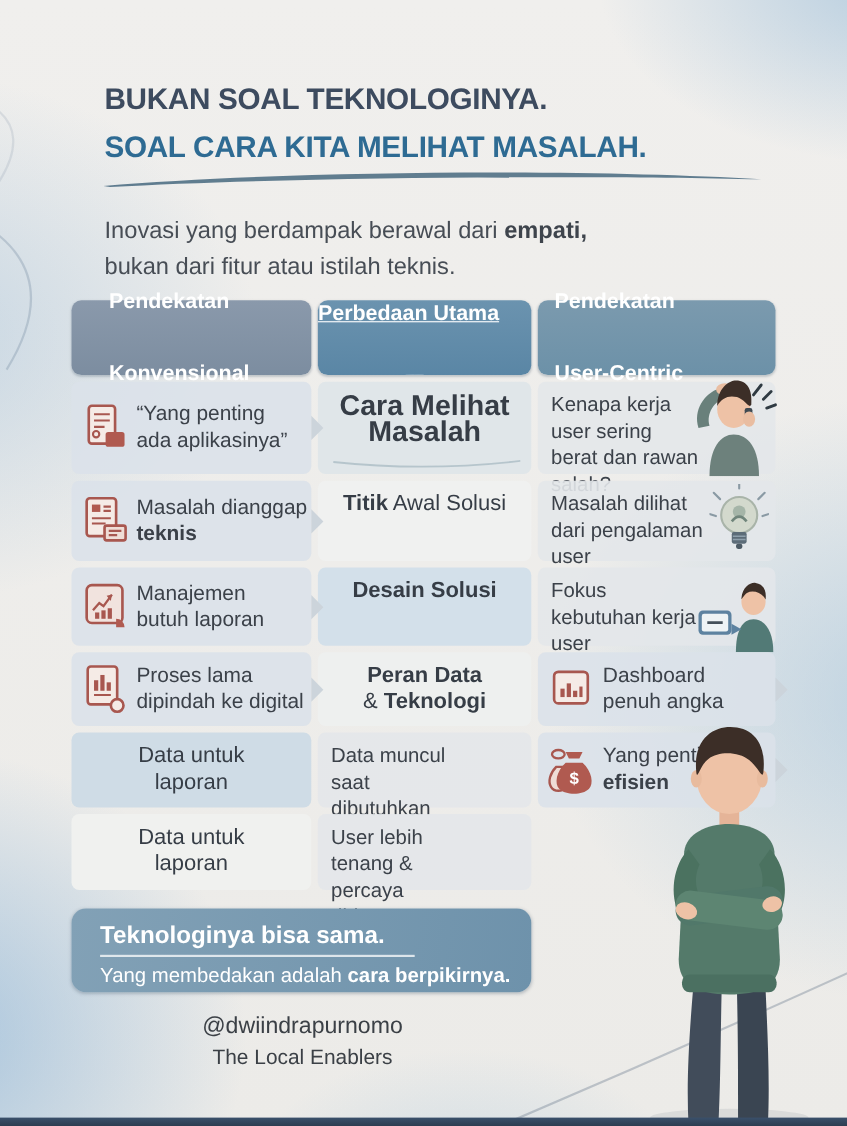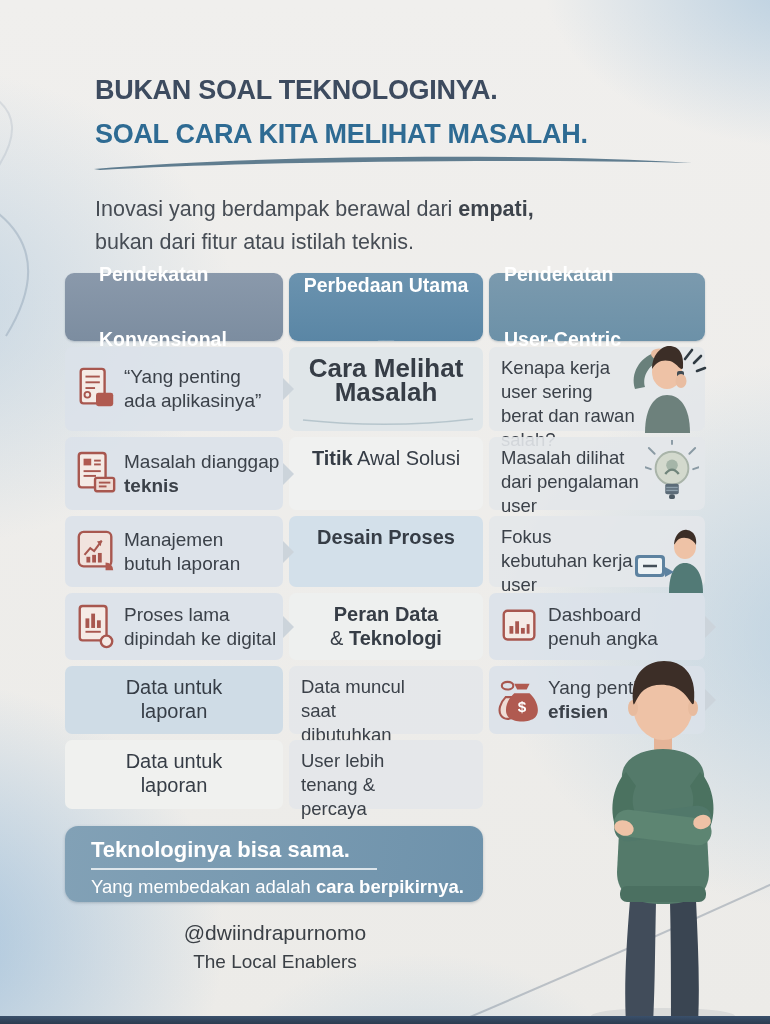--- a/index.html
+++ b/index.html
@@ -24,21 +24,21 @@
   .intro b{color:#3e444c;}
 
   .grid{position:absolute;left:65px;top:273px;display:grid;
         grid-template-columns:218px 194px 216px;
         grid-template-rows:68px 84px 73px 71px 67px 68px 69px;
         column-gap:6px;row-gap:6px;}
   .hcell{border-radius:9px;color:#fff;font-weight:bold;font-size:19.5px;line-height:25px;
          display:flex;flex-direction:column;justify-content:center;
          box-shadow:0 1px 2px rgba(60,80,100,.25);gap:40px;}
   .h1{background:linear-gradient(#8a99ab,#7c8da0);padding-left:34px;}
-  .h2{background:linear-gradient(#6b93af,#5a86a5);align-items:center;}
+  .h2{background:linear-gradient(#6b93af,#5a86a5);align-items:flex-start;text-decoration:underline;}
   .h3{background:linear-gradient(#7b9aae,#6c91a8);padding-left:15px;}
   .hswoosh{width:176px;height:10px;margin-top:2px;}
 
   .cell{border-radius:7px;position:relative;font-size:19px;line-height:24px;}
   .lcell{background:rgba(219,225,233,.88);display:flex;align-items:center;padding-left:8px;color:#3b4149;}
   .lcell .ltxt{margin-left:5px;}
   .licon{width:46px;height:50px;flex:0 0 46px;display:flex;align-items:center;justify-content:center;}
   .chev{position:absolute;right:-11px;top:50%;transform:translateY(-50%);width:0;height:0;z-index:2;
         border-left:11px solid #ccd4db;border-top:11px solid transparent;border-bottom:11px solid transparent;}
   .mcell{display:flex;flex-direction:column;align-items:center;justify-content:flex-start;
@@ -213,21 +213,21 @@
         </svg>
       </span>
       <span class="ltxt">
         <span>Manajemen</span><br>
         <span>butuh laporan</span>
       </span>
       <span class="chev"></span>
     </div>
     <div class="cell mcell m3">
       <span>
-        <b>Desain Proses</b>
+        <b>Desain Solusi</b>
       </span>
     </div>
     <div class="cell rcell r3">
       <span>Fokus kebutuhan kerja user</span>
       <svg class="rillu" style="right:0px;bottom:-6px;width:72px;height:64px;" viewBox="0 0 72 64">
         <ellipse cx="52" cy="18" rx="11" ry="12" fill="#eec2a6"></ellipse>
         <path d="M41,15 C42,4 50,0 54,1 C61,2 64,8 63,16 C60,10 52,7 46,10 C43,12 41,17 41,15 Z" fill="#3c2e27"></path>
         <path d="M36,64 C36,44 42,34 52,34 C62,34 70,44 70,64 Z" fill="#527a76"></path>
         <rect x="2" y="26" width="30" height="22" rx="4" fill="#5d82a0"></rect>
         <rect x="5" y="29" width="24" height="16" rx="2" fill="#eef3f5"></rect>

